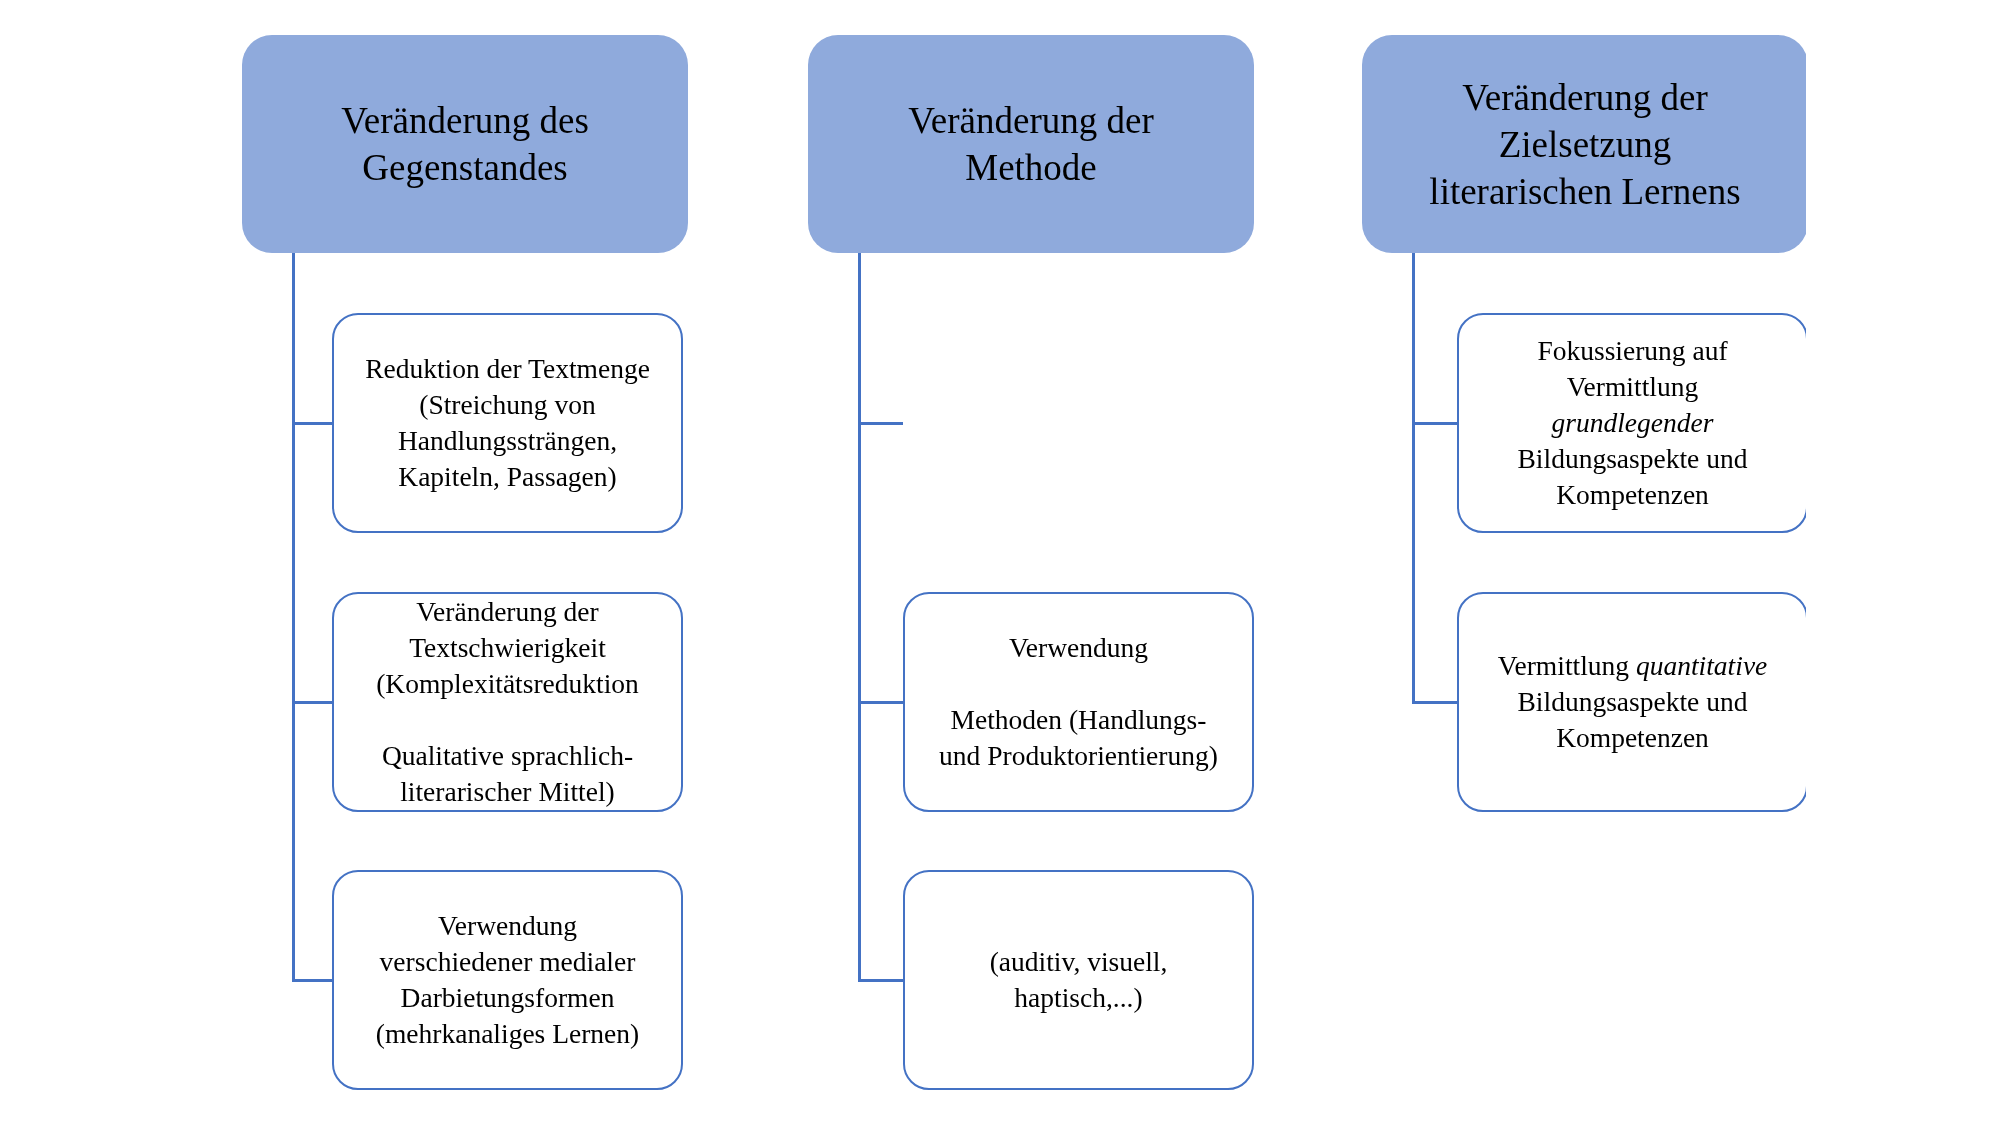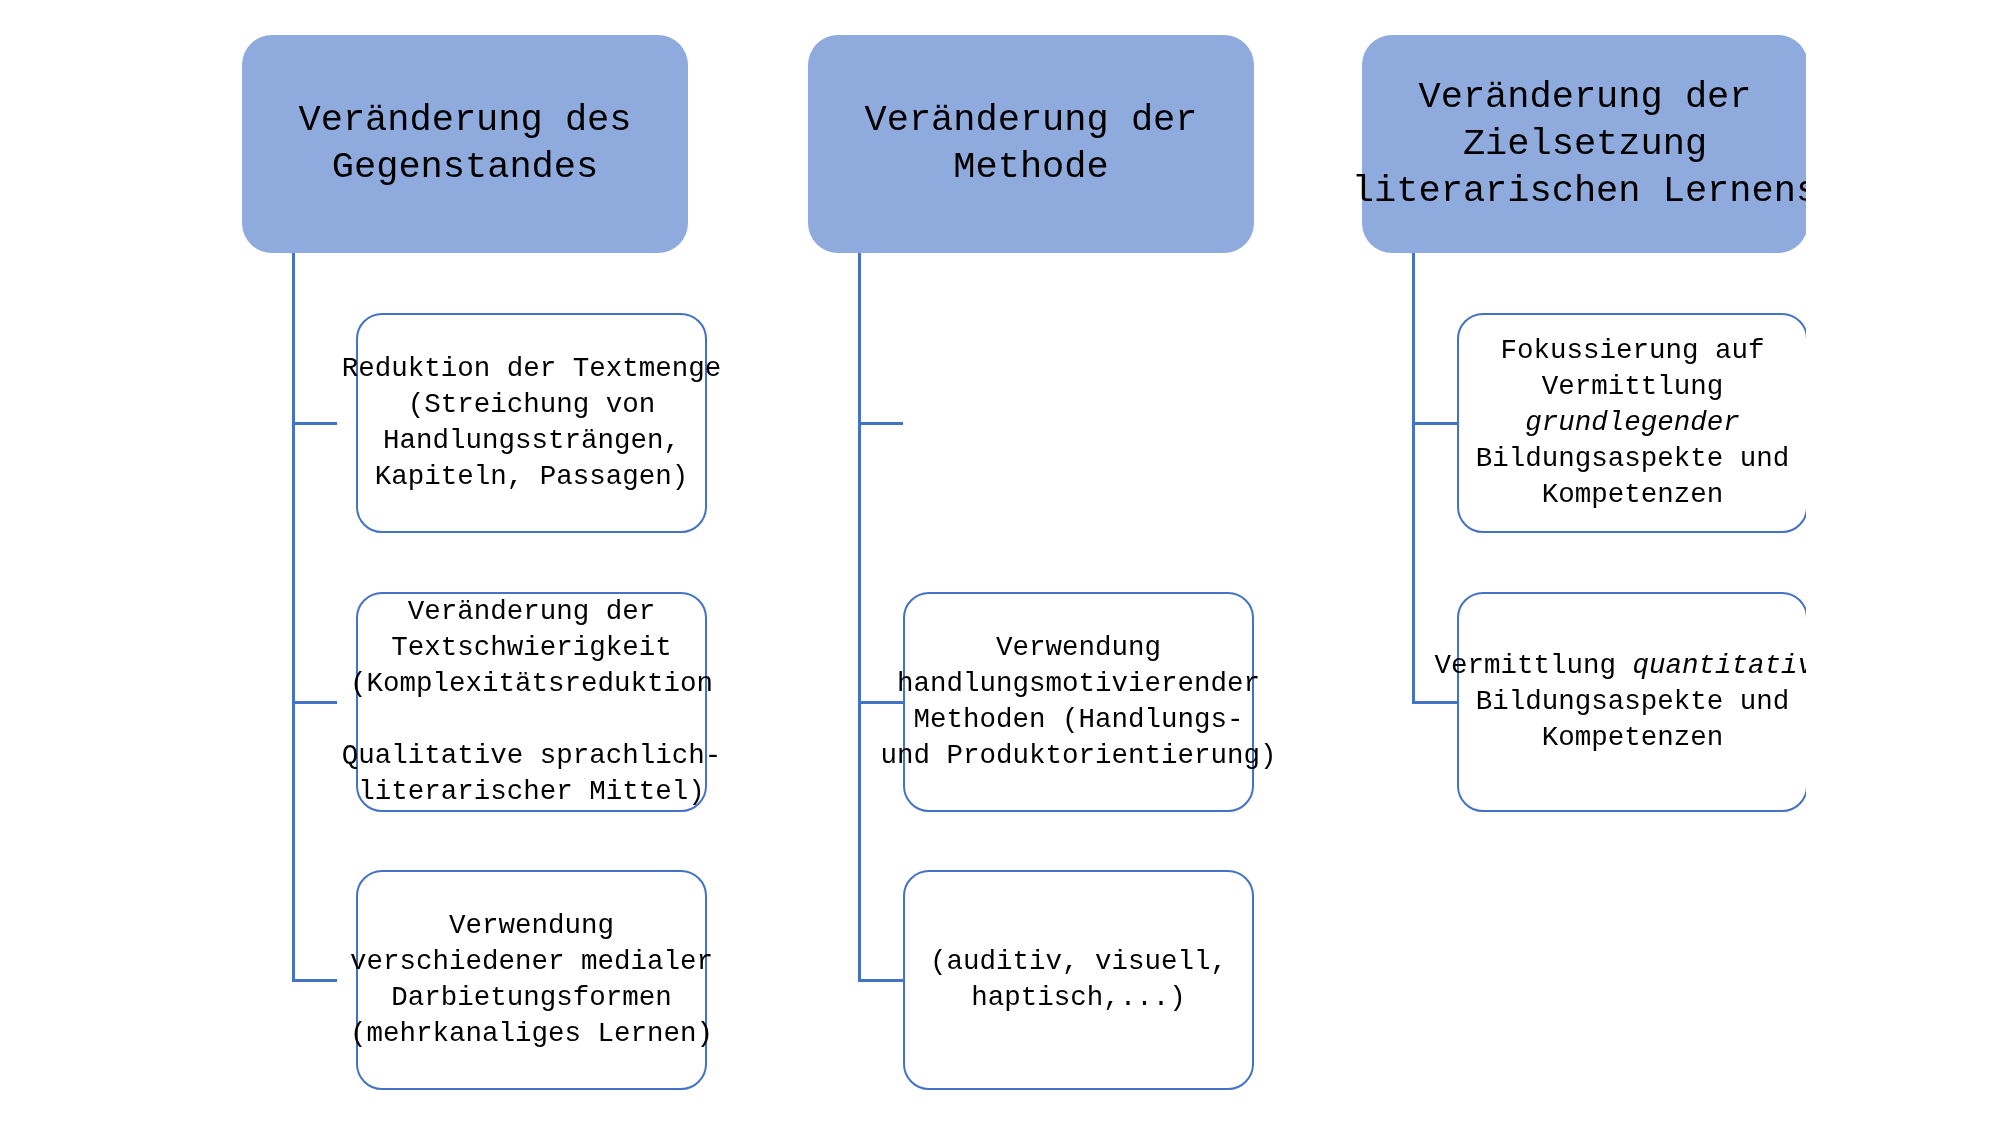--- a/index.html
+++ b/index.html
@@ -1,20 +1,20 @@
 <!DOCTYPE html>
 <html><head>
 <meta charset="utf-8">
 <style>
   html,body{margin:0;padding:0;background:#ffffff;}
   #canvas{
     position:relative;
     width:1806px;height:1125px;
     background:#ffffff;
-    font-family:Liberation Mono, monospace;
+    font-family:Liberation Serif, serif;
     color:#000;
     overflow:hidden;
   }
   .header-box{
     position:absolute;
     top:35px;
     width:446px;height:218px;
     background:var(--header-fill,#8FAADC);
     border-radius:30px;
     display:flex;align-items:center;justify-content:center;
@@ -41,21 +41,21 @@
     width:2.5px;top:253px;
     background:var(--accent,#4472C4);
   }
   .branch{
     position:absolute;
     height:2.5px;width:45px;
     background:var(--accent,#4472C4);
   }
   
   .c0.header-box{left:242px}   .c1.header-box{left:808px}   .c2.header-box{left:1362px}
-  .c0.child-box{left:356px}    .c1.child-box{left:903px}    .c2.child-box{left:1457px}
+  .c0.child-box{left:332px}    .c1.child-box{left:903px}    .c2.child-box{left:1457px}
   .c0.trunk{left:292px}        .c1.trunk{left:858px}        .c2.trunk{left:1412px}
   .c0.branch{left:292px}       .c1.branch{left:858px}       .c2.branch{left:1412px}
   
   .r0.child-box{top:313px}  .r1.child-box{top:592px}  .r2.child-box{top:870px}
   .r0.branch{top:422px}     .r1.branch{top:701px}     .r2.branch{top:979px}
   .trunk.to-r2{height:728px}   
   .trunk.to-r1{height:450px}   
 </style>
 </head>
 <body>
@@ -76,21 +76,21 @@
   <div class="child-box c0 r2">
       <div class="para"><span>Verwendung</span><br><span>verschiedener medialer</span><br><span>Darbietungsformen</span><br><span>(mehrkanaliges Lernen)</span></div>
     </div>
 
   <div class="header-box c1">Veränderung der<br>Methode</div>
   <div class="trunk c1 to-r2"></div>
   <div class="branch c1 r0"></div>
   <div class="branch c1 r1"></div>
   <div class="branch c1 r2"></div>
   <div class="child-box c1 r1">
-      <div class="para"><span>Verwendung</span><br><span>handlungsmotivierender</span><br><span>Methoden (Handlungs-</span><br><span>und Produktorientierung)</span></div>
+      <div class="para"><span>Verwendung</span><br><br><span>Methoden (Handlungs-</span><br><span>und Produktorientierung)</span></div>
     </div>
   <div class="child-box c1 r2">
       <div class="para"><span>(auditiv, visuell,</span><br><span>haptisch,...)</span></div>
     </div>
 
   <div class="header-box c2">Veränderung der<br>Zielsetzung<br>literarischen Lernens</div>
   <div class="trunk c2 to-r1"></div>
   <div class="branch c2 r0"></div>
   <div class="branch c2 r1"></div>
   <div class="child-box c2 r0">

